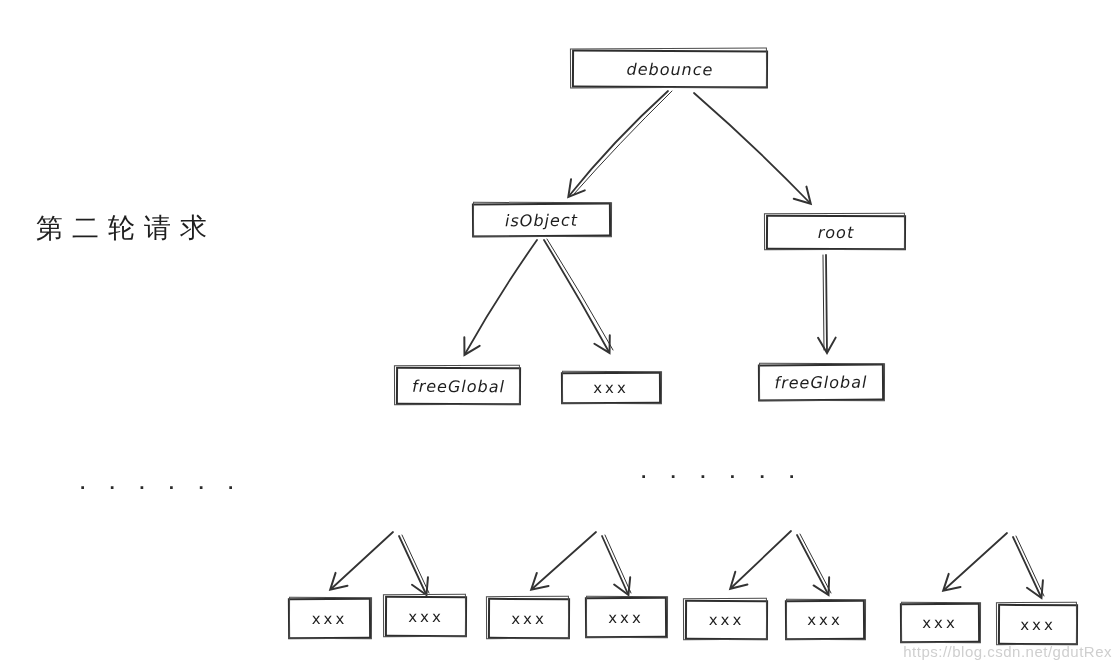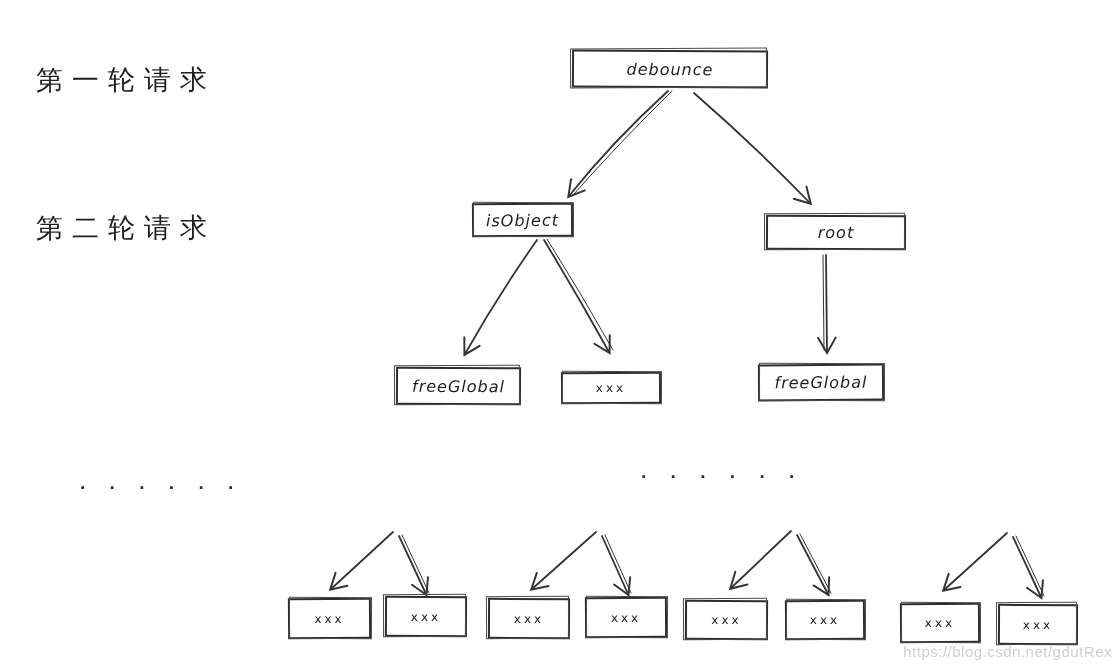--- a/index.html
+++ b/index.html
@@ -43,21 +43,21 @@
   .node.t1 { transform: rotate(0.3deg); }
   .node.t2 { transform: rotate(-0.4deg); }
   .node.t2::after { transform: rotate(0.6deg); inset: -3px -3px -2px -1px; }
   .node .lbl {
     font-style: italic;
     font-size: 16px;
     letter-spacing: 1px;
   }
   .node .lbl.plain {
     font-style: normal;
-    font-size: 12px;
+    font-size: 15px;
     letter-spacing: 3px;
   }
   .ellipsis {
     position: absolute;
     color: #2b2b2b;
     font-size: 19px;
     font-weight: bold;
     letter-spacing: 9px;
     white-space: nowrap;
   }
@@ -75,21 +75,20 @@
     z-index: 2;
   }
   svg.arrows path { fill: none; stroke: #333; stroke-width: 1.8px; stroke-linecap: round; }
   svg.arrows path.thin { stroke-width: 1px; }
 </style>
 </head>
 <body>
 
 <div class="canvas">
 
-  <div class="row-label" style="left:36px; top:62px;">第一轮请求</div>
   <div class="row-label" style="left:36px; top:210px;">第二轮请求</div>
 
   <div class="ellipsis" style="left:80px; top:477px;">· · · · · ·</div>
   <div class="ellipsis" style="left:641px; top:466px;">· · · · · ·</div>
 
   <svg class="arrows" width="1118" height="671" viewBox="0 0 1118 671">
     <defs>
       <marker id="ah" viewBox="0 0 20 20" refX="15" refY="10" markerWidth="22" markerHeight="22" orient="auto" markerUnits="userSpaceOnUse">
         <path d="M2,2 L16,10 L2,18" fill="none" stroke="#333" stroke-width="1.7"></path>
       </marker>
@@ -117,21 +116,21 @@
 
     <path d="M1007,533 L944,590" marker-end="url(#ah)"></path>
     <path d="M1013,537 L1041,597" marker-end="url(#ah)"></path>
     <path class="thin" d="M1016,536 L1044,596"></path>
   </svg>
 
   <div class="node t1" style="left:572px; top:50px; width:196px; height:38px;">
     <span class="lbl">debounce</span>
   </div>
 
-  <div class="node t2" style="left:472px; top:203px; width:101px; height:34px;">
+  <div class="node t2" style="left:472px; top:203px; width:139px; height:34px;">
     <span class="lbl">isObject</span>
   </div>
   <div class="node t1" style="left:766px; top:215px; width:140px; height:35px;">
     <span class="lbl">root</span>
   </div>
 
   <div class="node t1" style="left:396px; top:367px; width:125px; height:38px;">
     <span class="lbl">freeGlobal</span>
   </div>
   <div class="node t2" style="left:561px; top:372px; width:100px; height:32px;">

